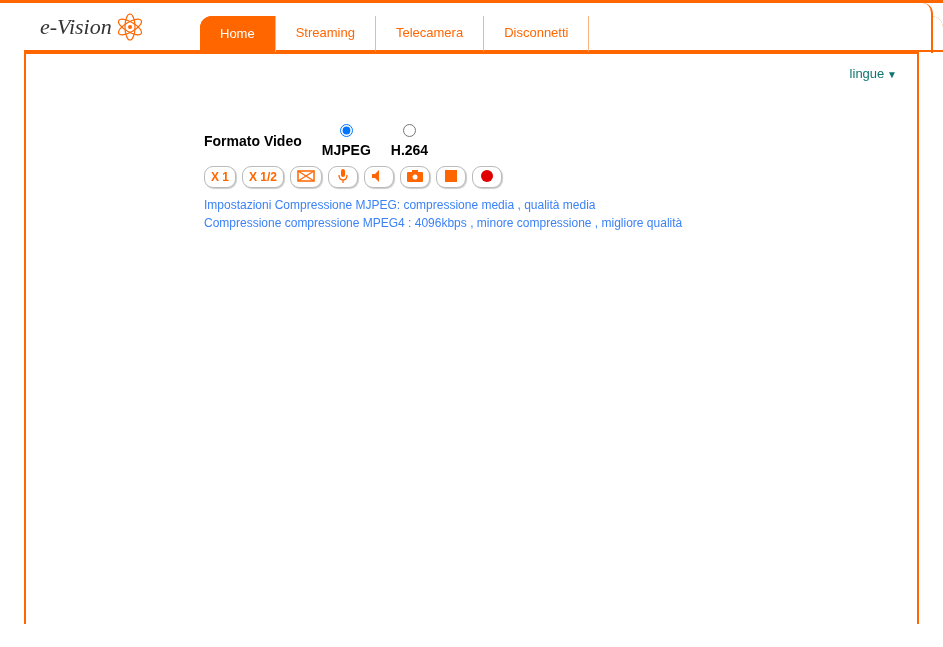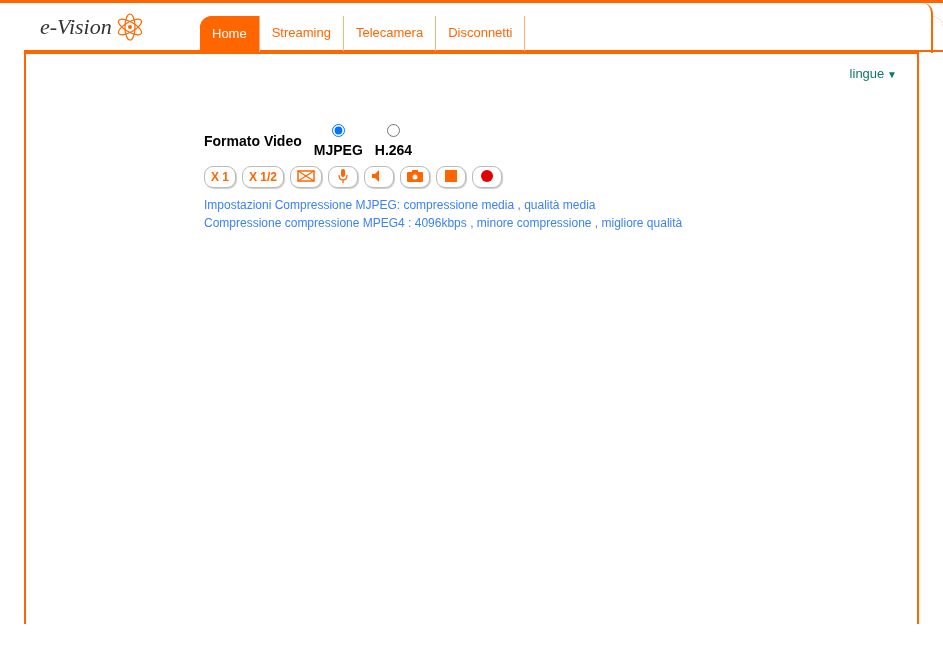--- a/index.html
+++ b/index.html
@@ -44,21 +44,21 @@
     .nav {
       display: flex;
       height: 36px;
       background: #ff6600;
       flex: 1;
       border-radius: 12px 12px 0 0;
       overflow: hidden;
       margin-top: 14px;
     }
     .nav-item {
-      padding: 0 12px;
+      padding: 0 20px;
       display: flex;
       align-items: center;
       color: #fff;
       font-size: 13px;
       border-right: 1px solid #ffb380;
       cursor: pointer;
       background: #fff;
       color: #ff6600;
     }
     .nav-item.active {
@@ -213,21 +213,21 @@
       left: 0;
       top: 115px;
       width: 95px;
       height: 40px;
       background: #6b4520;
     }
     .format-row {
       margin-top: 10px;
       display: flex;
       align-items: center;
-      gap: 12px;
+      gap: 20px;
       font-size: 14px;
       font-weight: bold;
     }
     .radio-group {
       display: flex;
       align-items: center;
       gap: 5px;
       font-weight: bold;
       flex-direction: column;
     }

